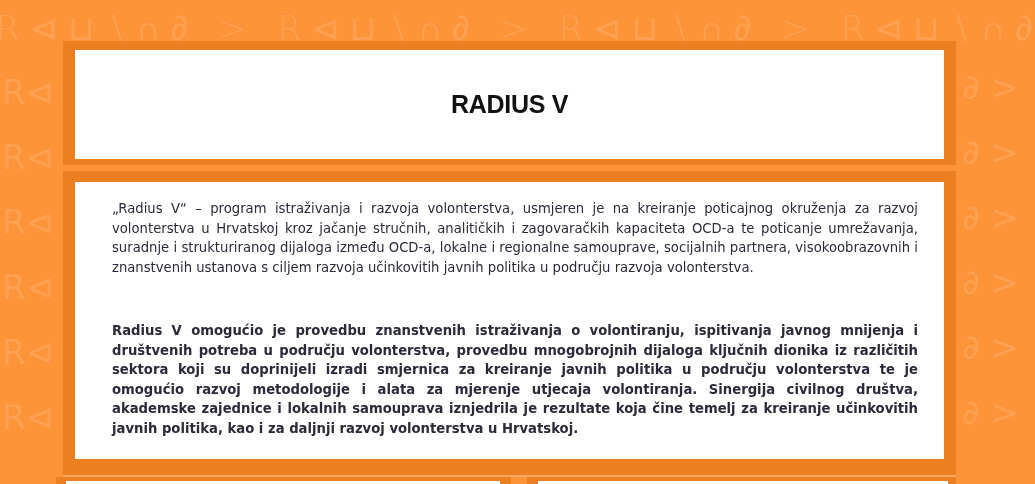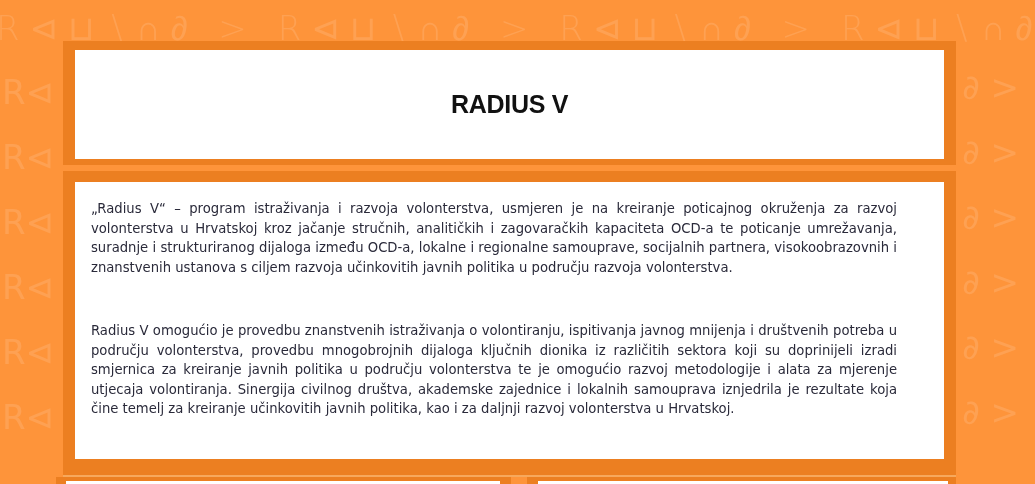--- a/index.html
+++ b/index.html
@@ -32,26 +32,26 @@
     #title-panel { left: 75px; top: 50px; width: 869px; height: 109px;
       display: flex; flex-direction: column; align-items: center; justify-content: center; }
     .title-line {
       font-family: "Liberation Sans", sans-serif; font-weight: bold;
       font-size: 25px; line-height: 33px; color: #111; text-align: right;
       letter-spacing: -0.3px;
     }
     #body-frame { left: 63px; top: 171px; width: 893px; height: 304px; }
     #body-panel { left: 75px; top: 182px; width: 869px; height: 277px; }
     .body-text {
-      position: absolute; left: 16px; width: 806px;
+      position: absolute; left: 37px; width: 806px;
       font-family: "DejaVu Sans", sans-serif; font-size: 13.2px; line-height: 19.6px;
       color: #2a2a3a; text-align: justify;
     }
     #para-1 { top: 17px; }
-    #para-2 { top: 139px; }
+    #para-2 { top: 139px; font-weight: bold; }
     .divider-line { position: absolute; left: 63px; width: 893px; height: 2px; background: #f7a85c; top: 475px; }
     #bottom-left-frame { left: 56px; top: 477px; width: 455px; height: 20px; }
     #bottom-left-panel { left: 66px; top: 481px; width: 434px; height: 10px; }
     #bottom-right-frame { left: 527px; top: 477px; width: 429px; height: 20px; }
     #bottom-right-panel { left: 538px; top: 481px; width: 410px; height: 10px; }
   </style>
 </head>
 <body>
 
 <div class="watermark">

